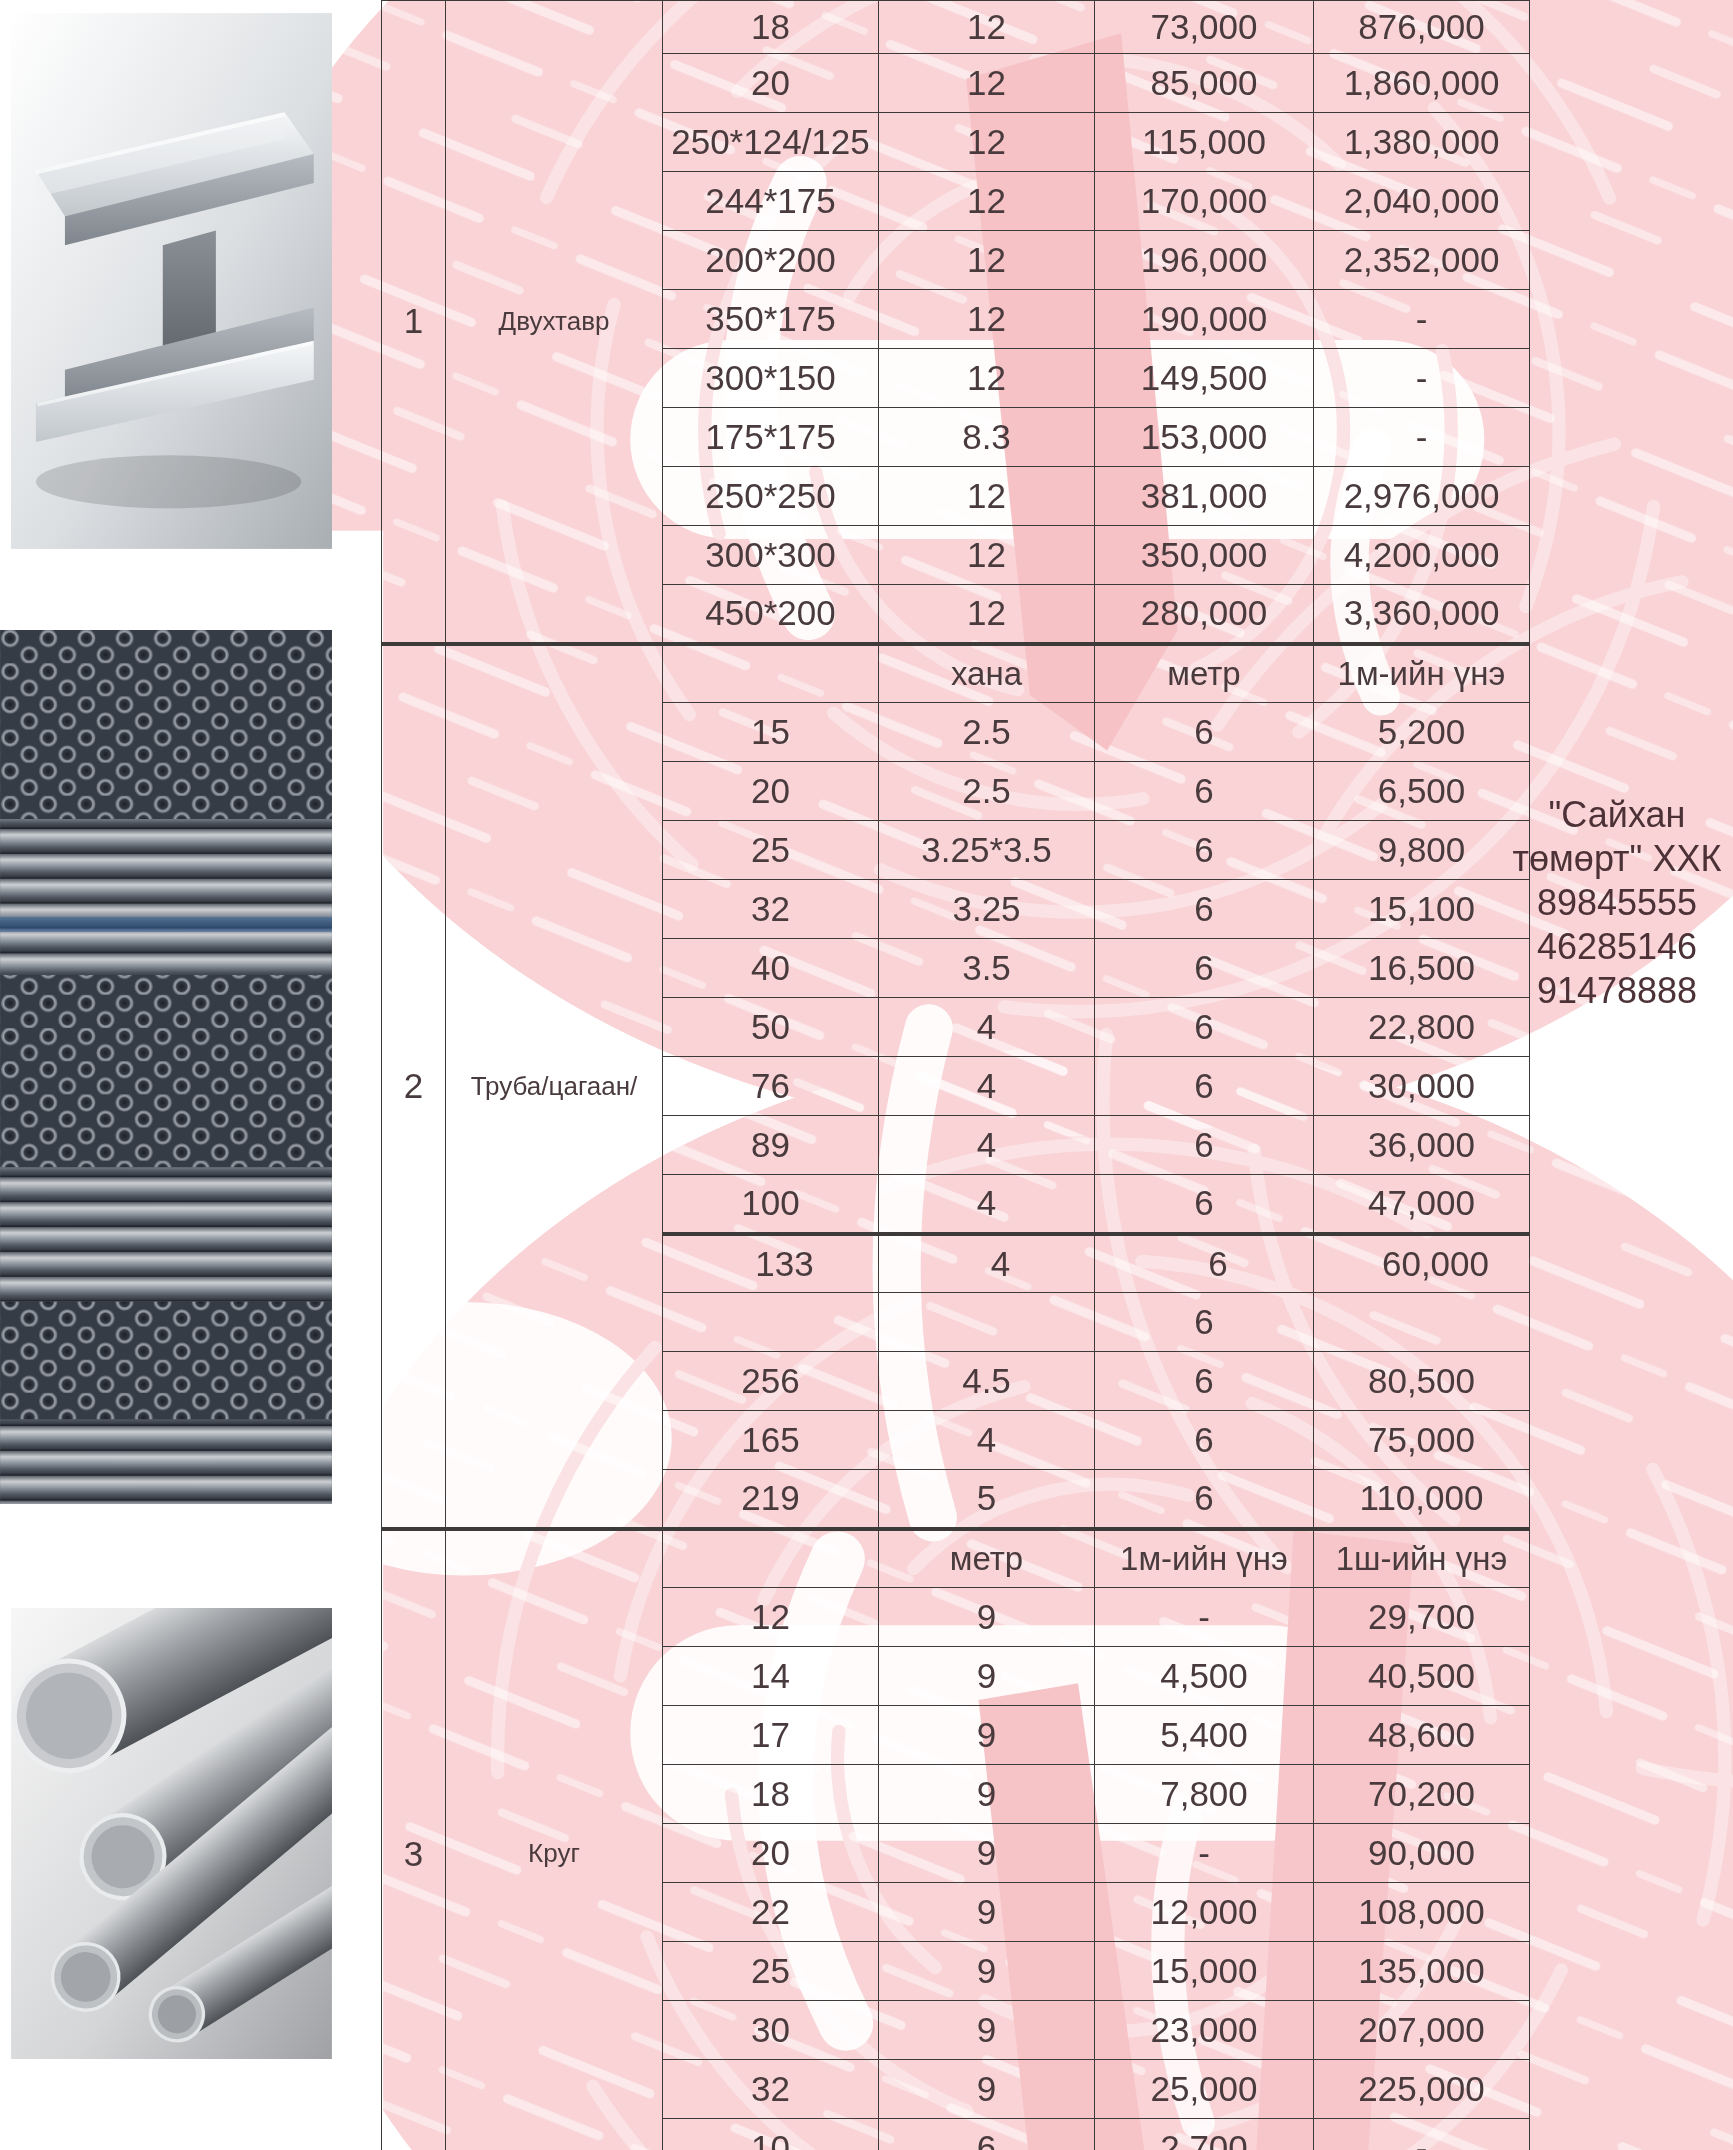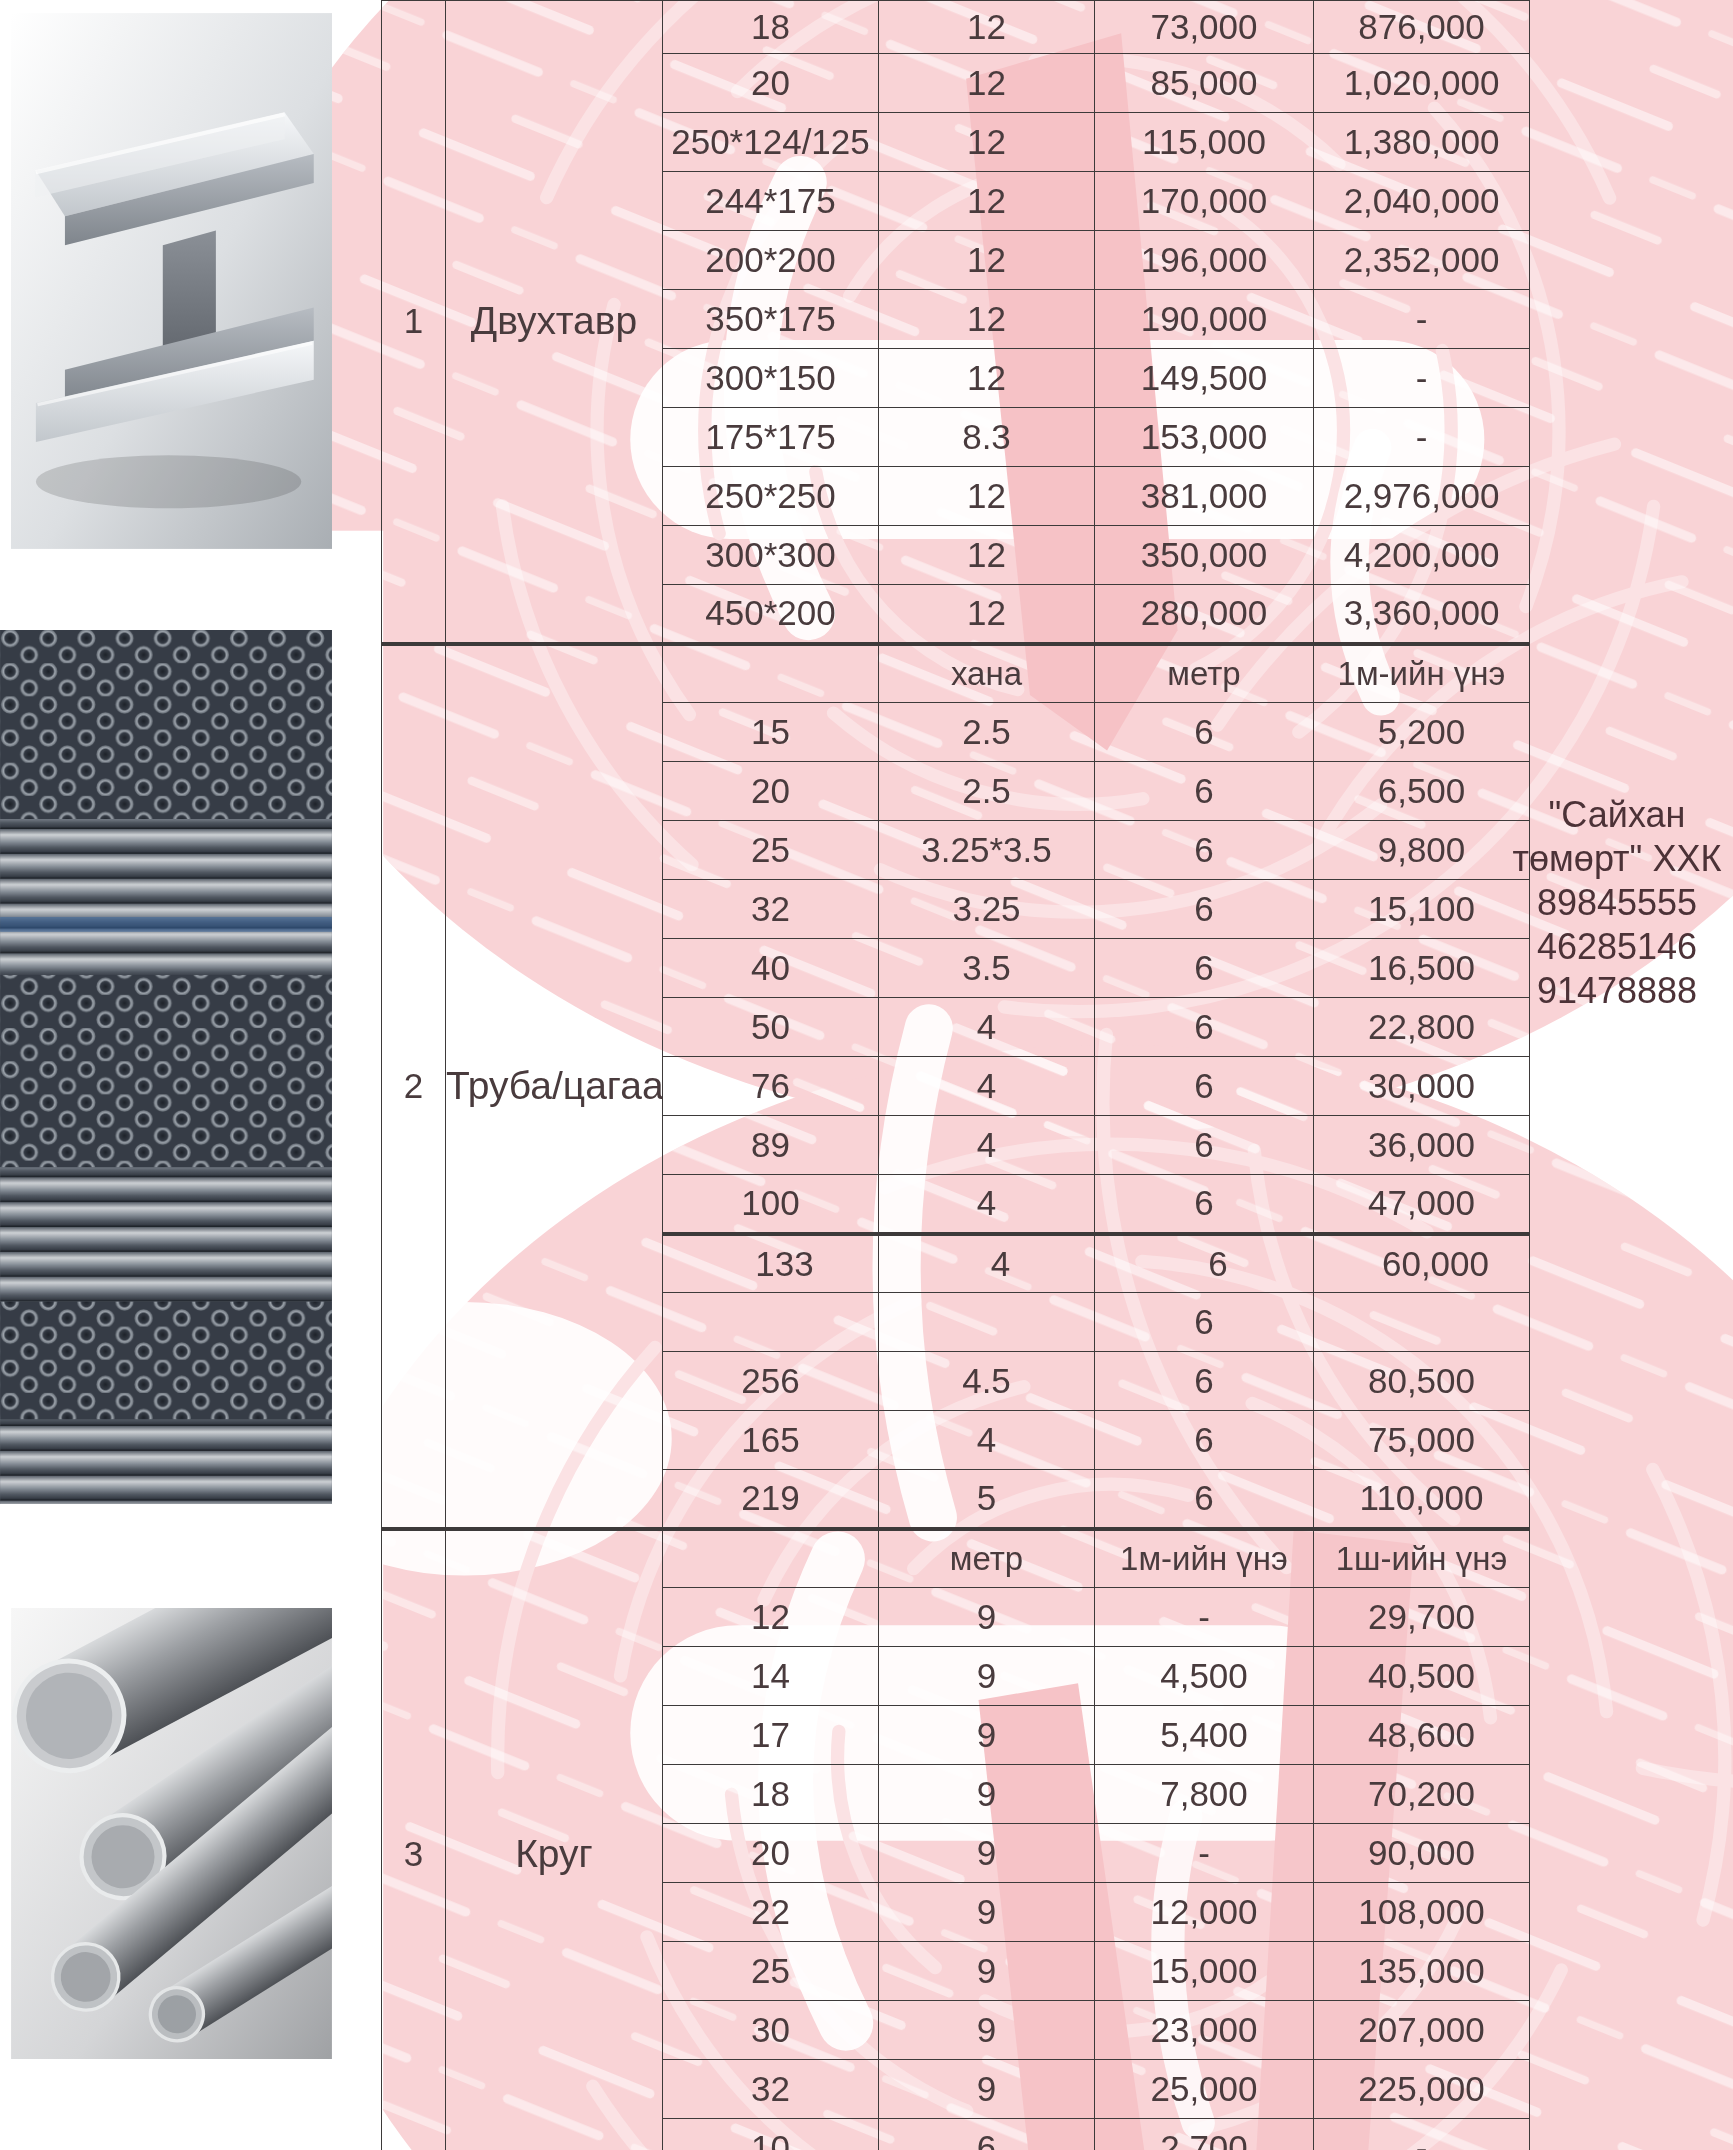--- a/index.html
+++ b/index.html
@@ -19,21 +19,21 @@
   td{
     border:1.7px solid #3d3a3a;text-align:center;vertical-align:middle;
     font-size:35px;color:#493b3d;padding:0;white-space:nowrap;overflow:hidden;
     background:transparent;
   }
   tr{height:59px;}
   tr.r-cut{height:53px;}
   tr.sec-top td{border-top-width:4.1px;margin-left:48px;}
   tr.thick td{border-top-width:4.1px;padding-left:28px;}
   td.c-no{font-size:35px;}
-  td.c-name{font-size:39px;}
+  td.c-name{font-size:26px;}
   td.c-h{font-size:33px;}
   .contact{
     position:absolute;left:1502px;top:793px;width:230px;z-index:2;
     text-align:center;font-size:36px;line-height:44px;color:#4c3237;
   }
   .contact span{display:block;}
 </style>
 </head>
 <body>
 
@@ -214,21 +214,21 @@
           <td class="c-name" rowspan="11">Двухтавр</td>
           <td>18</td>
           <td>12</td>
           <td>73,000</td>
           <td>876,000</td>
         </tr>
         <tr>
           <td>20</td>
           <td>12</td>
           <td>85,000</td>
-          <td>1,020,000</td>
+          <td>1,860,000</td>
         </tr>
         <tr>
           <td>250*124/125</td>
           <td>12</td>
           <td>115,000</td>
           <td>1,380,000</td>
         </tr>
         <tr>
           <td>244*175</td>
           <td>12</td>

